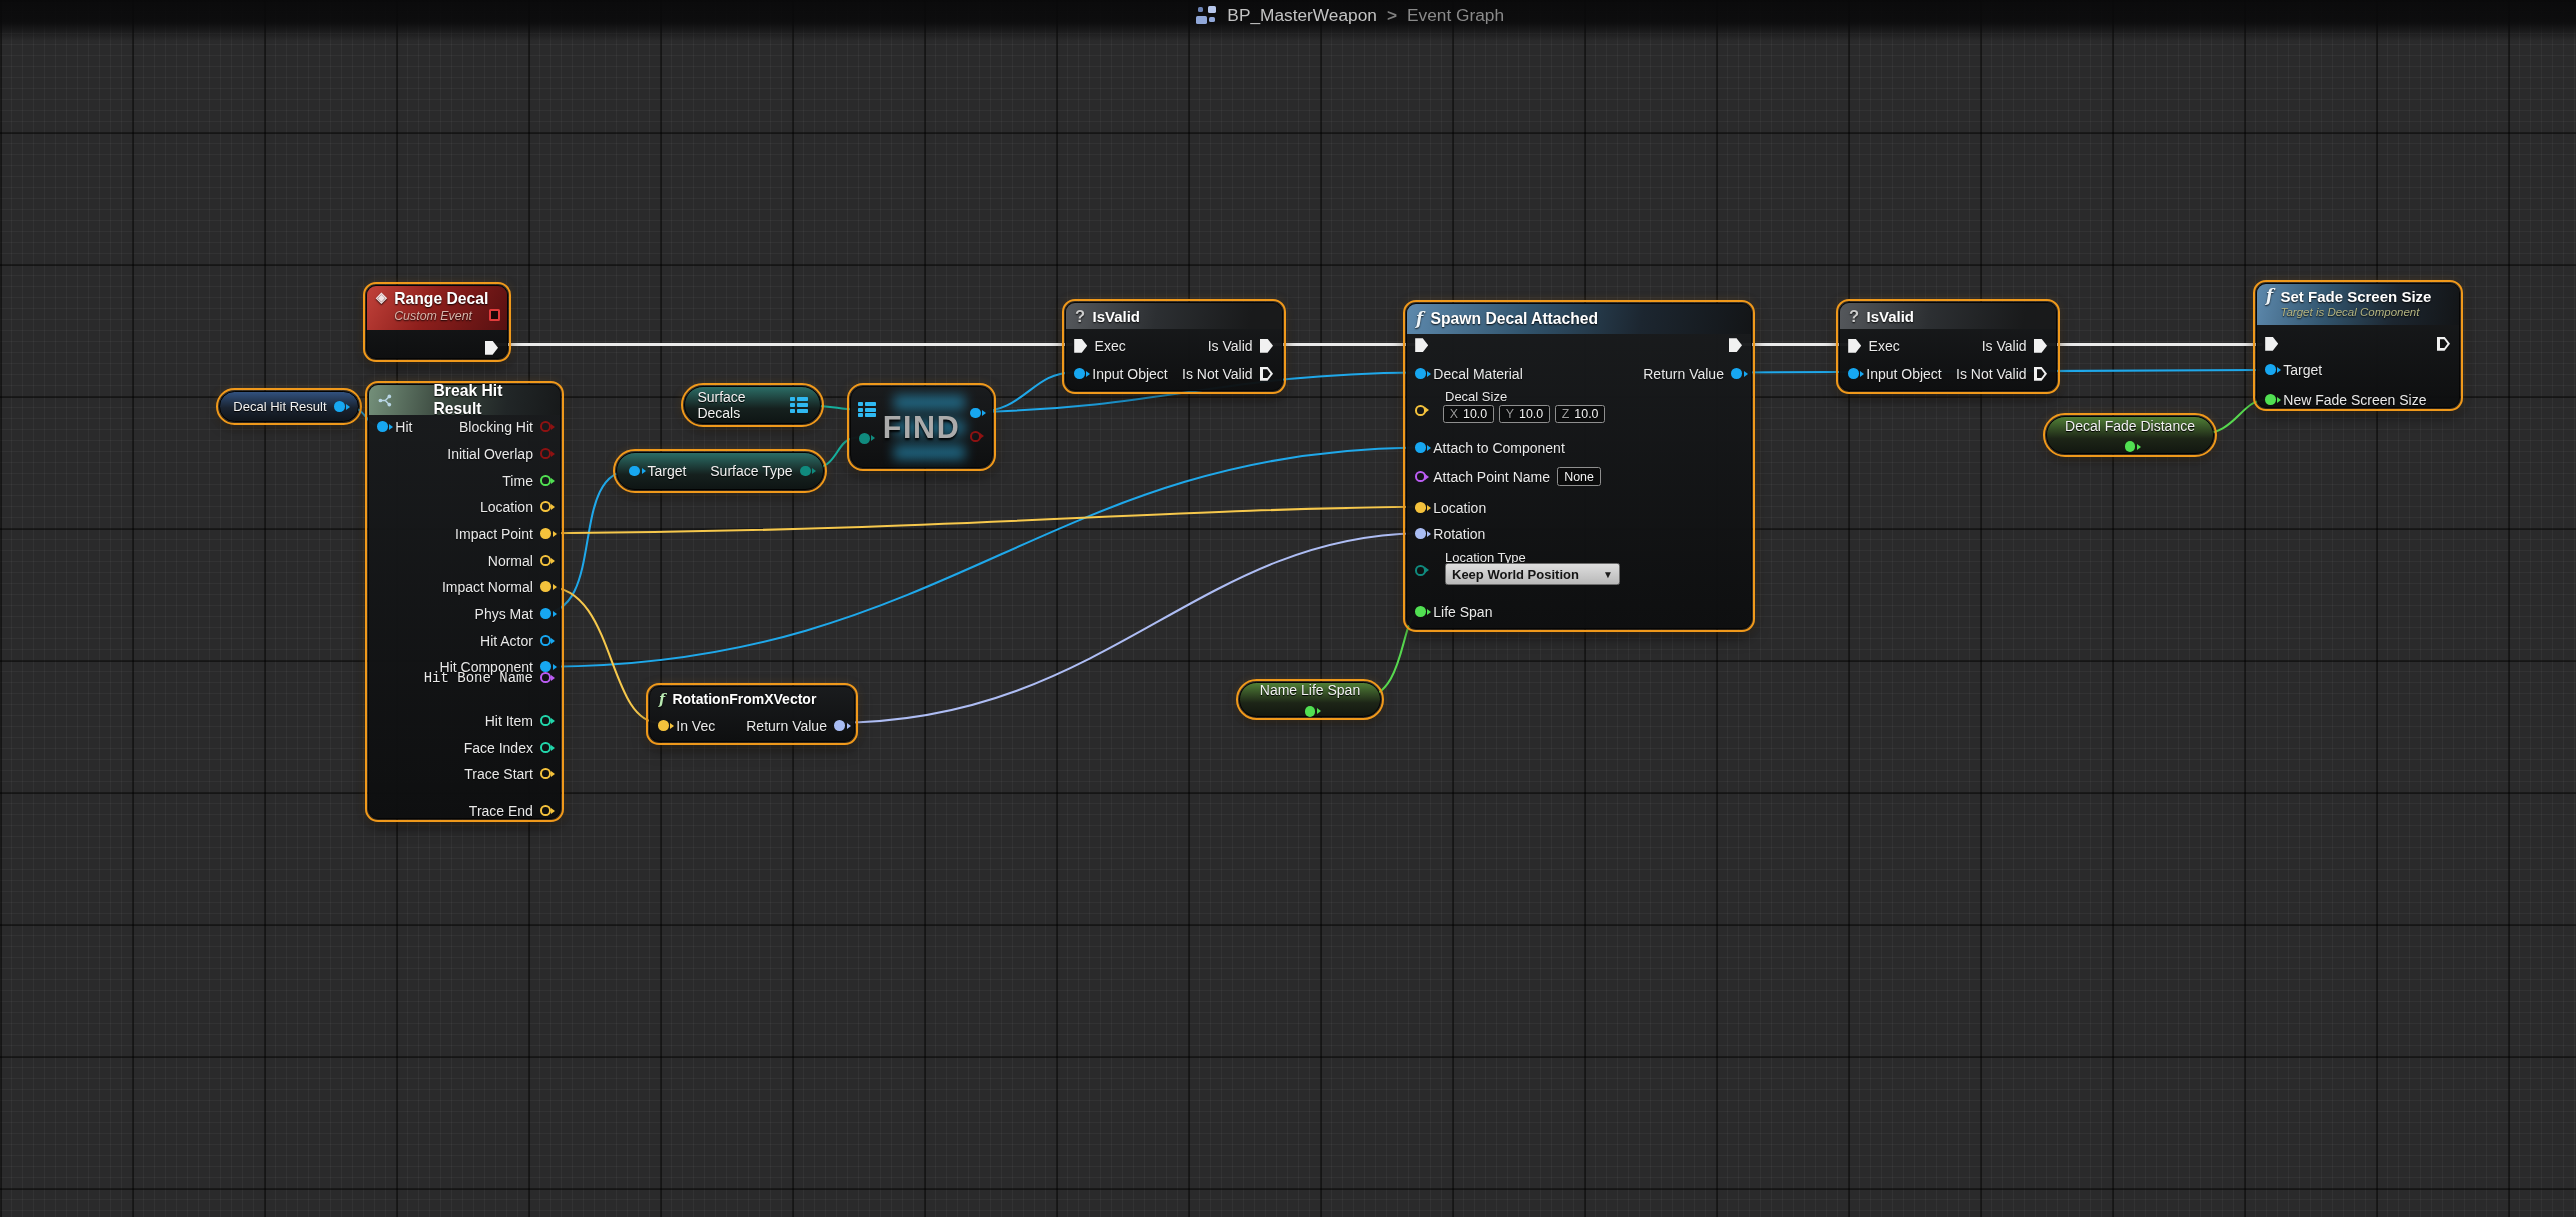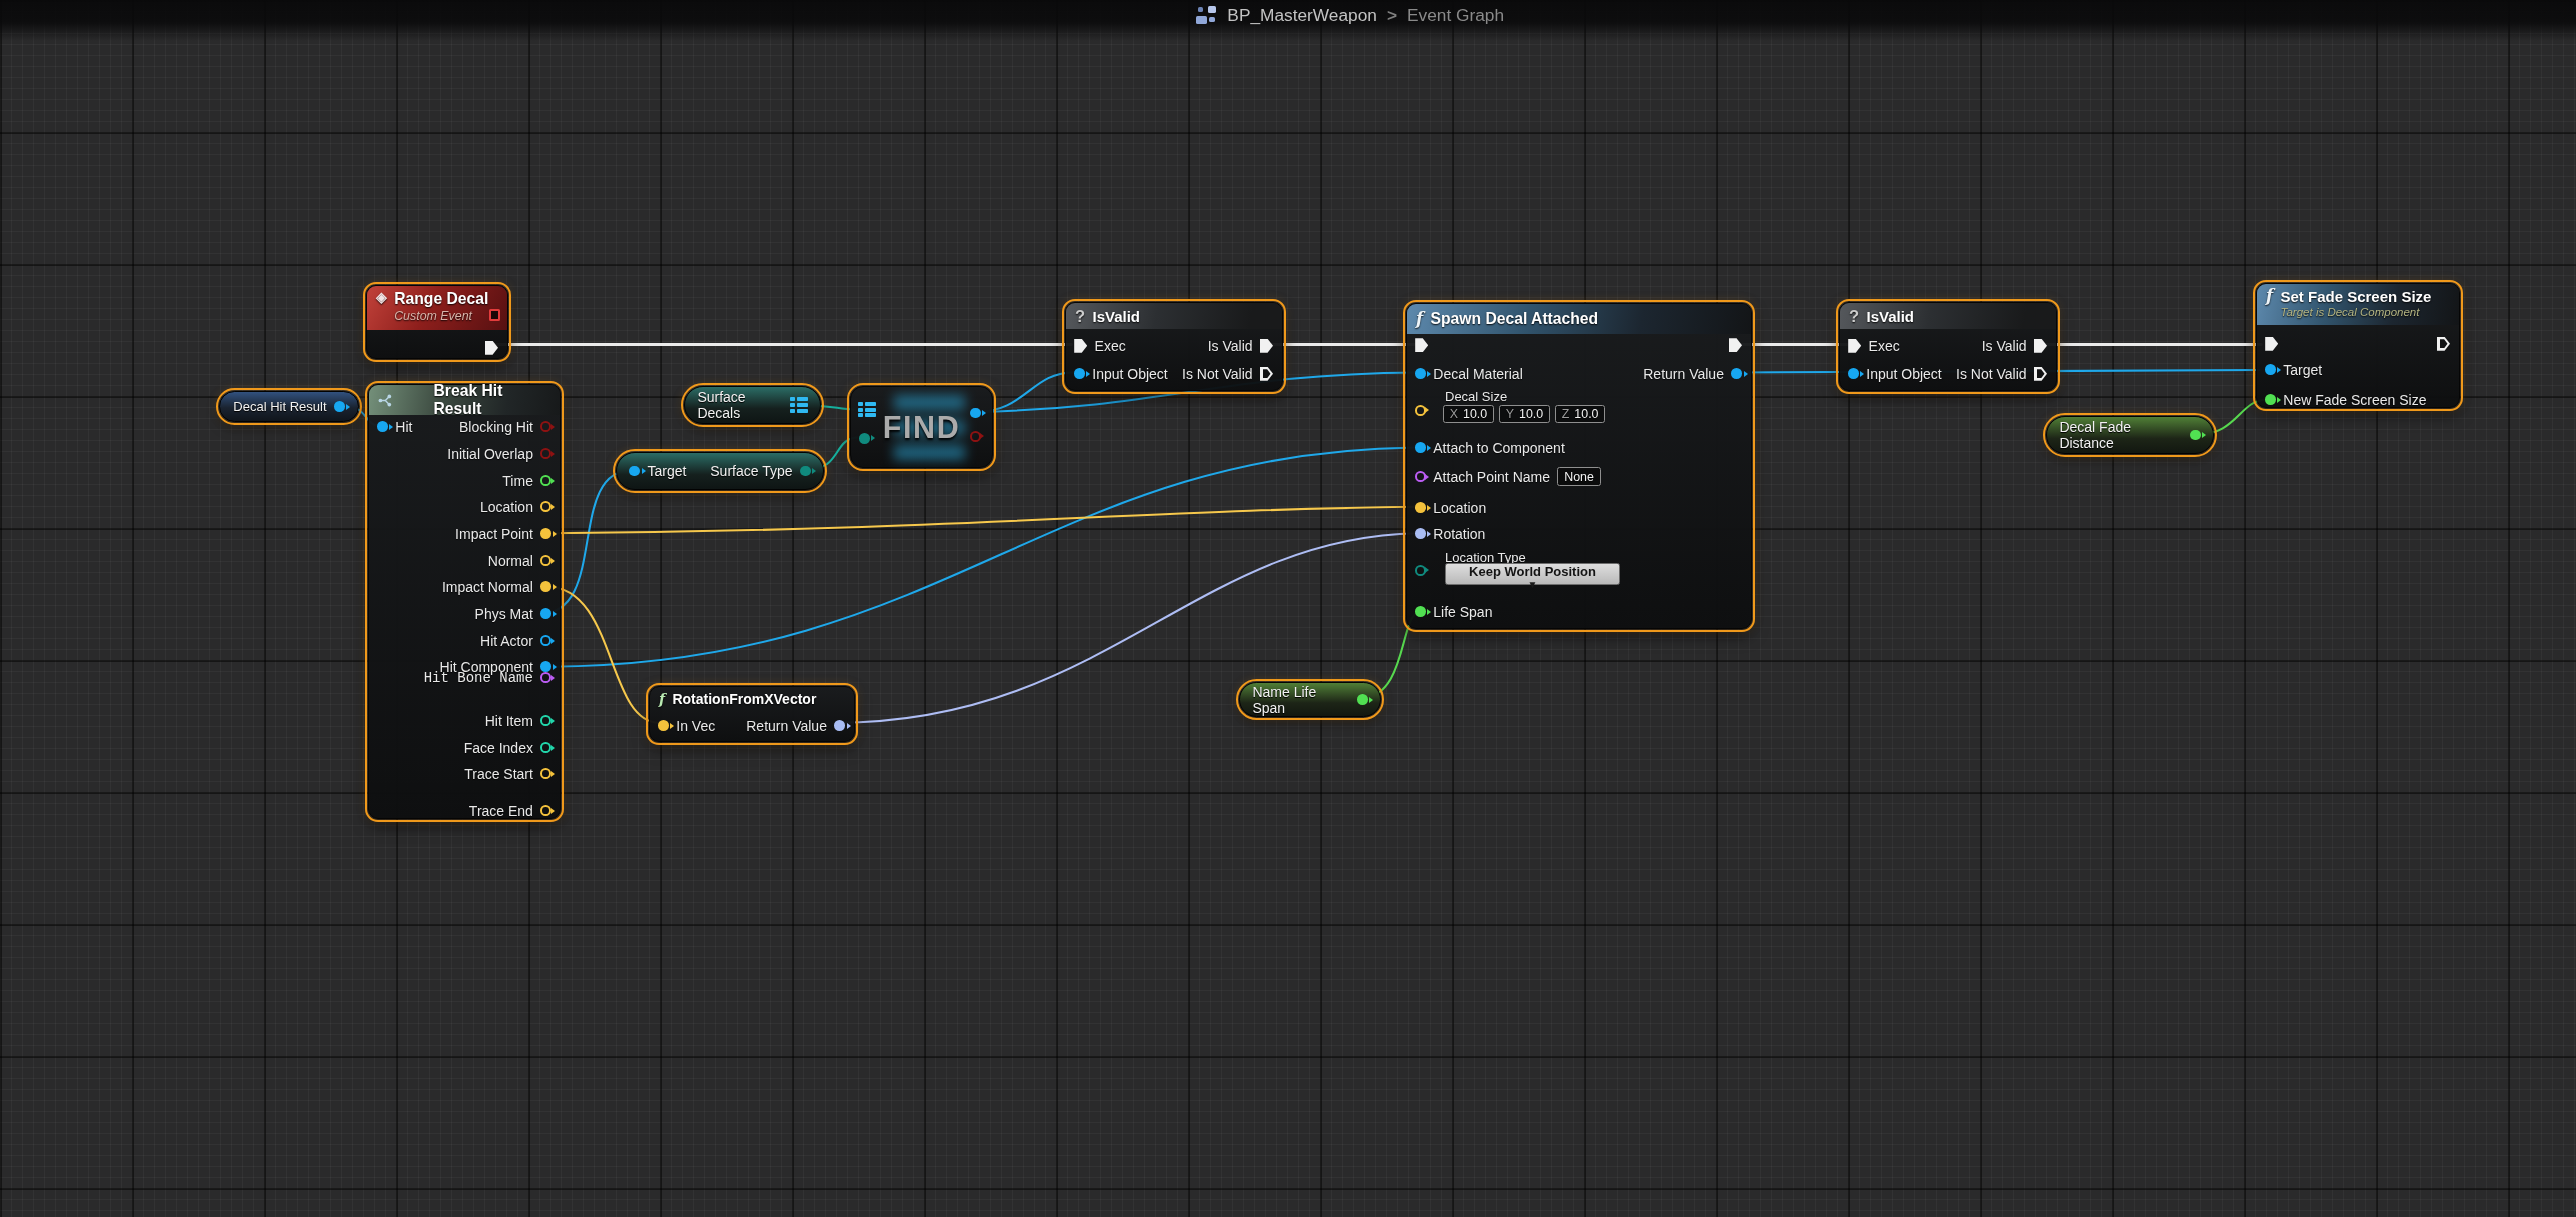--- a/index.html
+++ b/index.html
@@ -66,29 +66,29 @@
   .micon { display:grid; grid-template-columns:5px 10.7px; grid-auto-rows:4.1px; gap:1.6px; flex:none; }
   .micon i { background:#2fb9f2; border-radius:0.8px; }
   
   .pill { position:absolute; border-radius:21.4px; border:0.8px solid #020202;
     display:flex; align-items:center; justify-content:center; gap:7.4px; padding:0 12.4px;
     font-size:14px; color:#f2f2f2; text-shadow:0 0.8px 0.8px #000;
     outline:2.5px solid #f0991b; outline-offset:1.6px;
     box-shadow:0 0 11.5px rgba(240,153,27,0.25), 0 5px 11.5px rgba(0,0,0,0.5); }
   .pill-blue  { background:linear-gradient(180deg,#31517f 0%, #1a2330 55%, #10151c 100%); }
   .pill-teal  { background:linear-gradient(180deg,#2b6d66 0%, #15201e 60%, #0e1514 100%); }
-  .pill-green { background:linear-gradient(180deg,#507f36 0%, #1d2517 60%, #121710 100%); }
+  .pill-green { background:linear-gradient(180deg,#507f36 0%, #1d2517 60%, #121710 100%);flex-direction:column; }
   
   .vbox { display:inline-flex; align-items:center; gap:5px; height:18px; padding:0 5.8px;
     border:0.8px solid #8f8f8f; border-radius:2.5px; background:rgba(6,6,6,0.6);
     font-size:12.4px; color:#f2f2f2; }
   .vbox .axis { color:#9b9b9b; }
-  .dropdown { display:flex; align-items:center; justify-content:space-between; padding:0 20px;
+  .dropdown { display:flex; align-items:center; justify-content:space-between; padding:0 6px;
     background:linear-gradient(180deg,#dedede,#b9b9b9); border:0.8px solid #6d6d6d; border-radius:2.5px;
-    color:#141414; font-size:13px; font-weight:bold;flex-direction:column; }
+    color:#141414; font-size:13px; font-weight:bold; }
   .dd-arrow { font-size:10px; color:#1a1a1a; }
   
   #find-label { position:absolute; inset:0; display:flex; align-items:center; justify-content:center;
     font-size:30.5px; font-weight:bold; letter-spacing:1.6px; color:#ababab; text-shadow:0 1.6px 2.5px #000; }
   #find-wm { position:absolute; left:43px; top:8.2px; width:71px; height:66px; opacity:0.75;
     background:repeating-linear-gradient(180deg, rgba(38,140,180,0.9) 0 15px, transparent 15px 25px);
     filter:blur(5.8px); }
   svg.wires { position:absolute; left:0; top:0; z-index:1; }
   .node, .pill { z-index:2; }
 </style>

